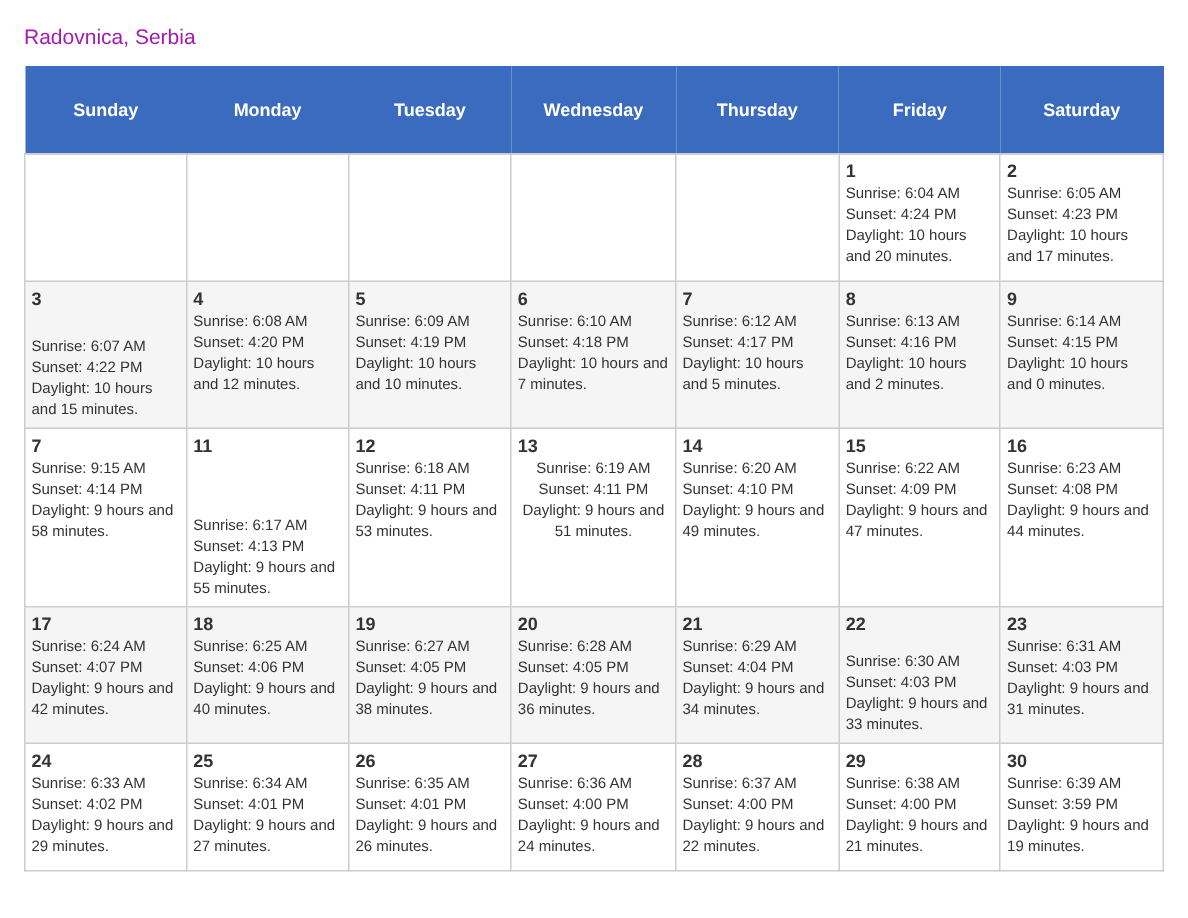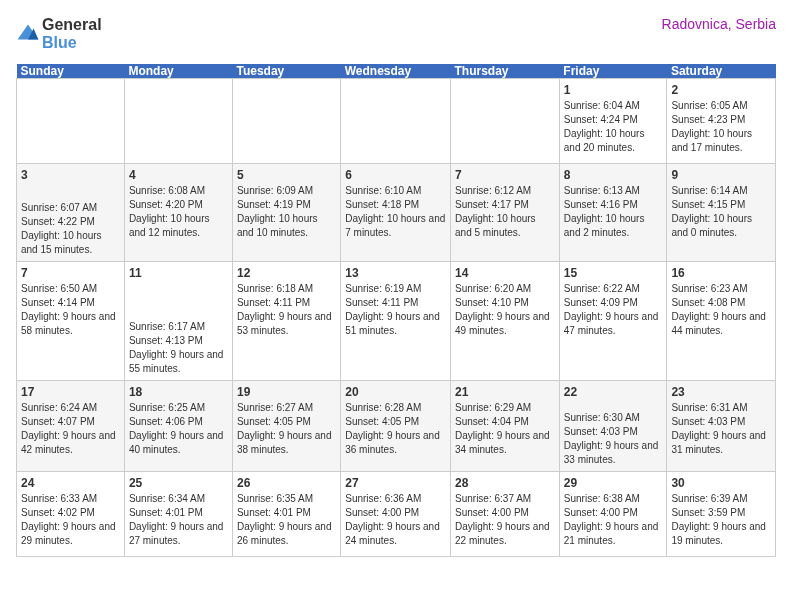--- a/index.html
+++ b/index.html
@@ -38,22 +38,22 @@
       color: #a21caf;
     }
     table {
       width: 100%;
       border-collapse: collapse;
       font-size: 10.5px;
     }
     thead tr th {
       background-color: #3a6bbf;
       color: #fff;
-      padding: 0 4px;
-      text-align: left;
+      padding: 22px 4px;
+      text-align: center;
       font-size: 12px;
       font-weight: bold;
     }
     tbody tr td {
       border: 1px solid #ccc;
       padding: 4px;
       vertical-align: top;
       min-height: 80px;
       height: 85px;
       width: 113px;
@@ -77,30 +77,20 @@
       background-color: #f5f5f5;
     }
     tbody tr:nth-child(odd) td {
       background-color: #fff;
     }
   </style>
 </head>
 <body>
 
 <div class="header">
-  <div class="logo">
-    <svg class="logo-icon" viewBox="0 0 30 30" xmlns="http://www.w3.org/2000/svg">
-      <polygon points="15,3 28,22 2,22" fill="#4a90d9"></polygon>
-      <polygon points="22,8 28,22 15,22" fill="#1a5fa8"></polygon>
-    </svg>
-    <div>
-      <div style="font-size:16px;font-weight:bold;color:#333;">General</div>
-      <div style="font-size:16px;font-weight:bold;color:#4a90d9;">Blue</div>
-    </div>
-  </div>
   <div class="title-area">
     <div class="location">Radovnica, Serbia</div>
   </div>
 </div>
 
 <table>
   <thead>
     <tr>
     <th>Sunday</th>
         <th>Monday</th>
@@ -171,39 +161,39 @@
         <td>
           <span class="day-num">9</span>
           <div class="cell-text" style="white-space: pre-line;">Sunrise: 6:14 AM
 Sunset: 4:15 PM
 Daylight: 10 hours and 0 minutes.</div>
         </td>
       </tr>
       <tr>
         <td>
           <span class="day-num">7</span>
-          <div class="cell-text" style="white-space: pre-line;">Sunrise: 6:50 AM
+          <div class="cell-text" style="white-space: pre-line;">Sunrise: 9:15 AM
 Sunset: 4:14 PM
 Daylight: 9 hours and 58 minutes.</div>
         </td>
         <td>
           <span class="day-num">11</span>
           <div class="cell-text" style="white-space: pre-line; margin-top: 40px;">Sunrise: 6:17 AM
 Sunset: 4:13 PM
 Daylight: 9 hours and 55 minutes.</div>
         </td>
         <td>
           <span class="day-num">12</span>
           <div class="cell-text" style="white-space: pre-line;">Sunrise: 6:18 AM
 Sunset: 4:11 PM
 Daylight: 9 hours and 53 minutes.</div>
         </td>
         <td>
           <span class="day-num">13</span>
-          <div class="cell-text" style="white-space: pre-line;">Sunrise: 6:19 AM
+          <div class="cell-text" style="white-space: pre-line; text-align: center;">Sunrise: 6:19 AM
 Sunset: 4:11 PM
 Daylight: 9 hours and 51 minutes.</div>
         </td>
         <td>
           <span class="day-num">14</span>
           <div class="cell-text" style="white-space: pre-line;">Sunrise: 6:20 AM
 Sunset: 4:10 PM
 Daylight: 9 hours and 49 minutes.</div>
         </td>
         <td>

